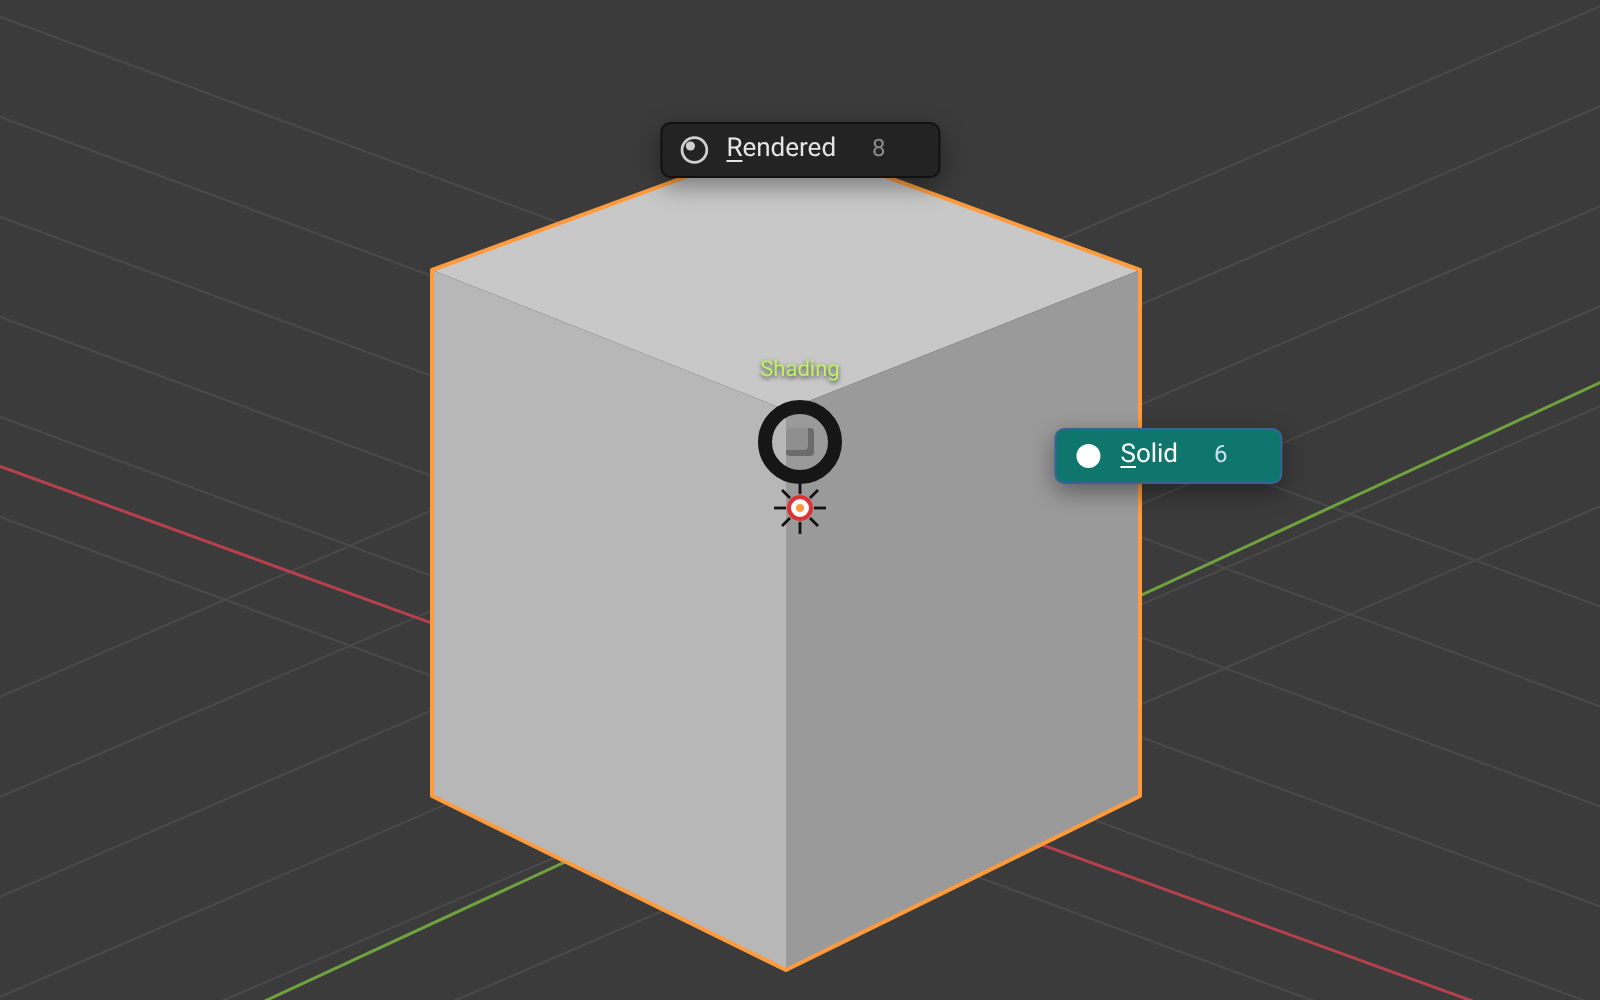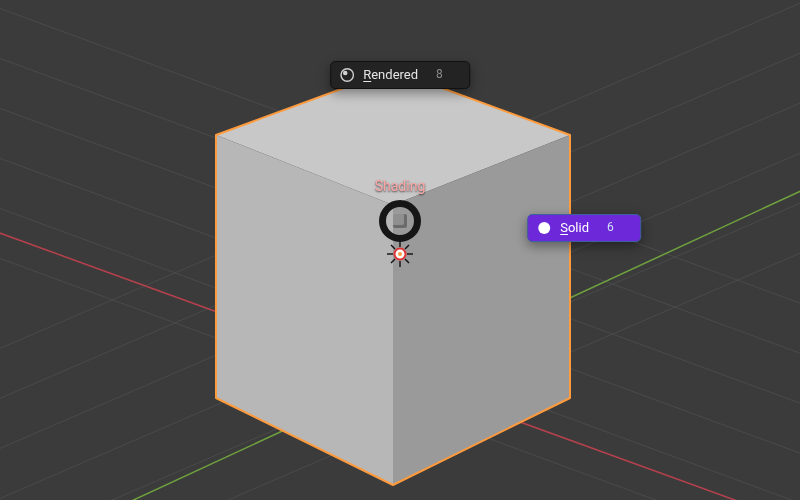--- a/index.html
+++ b/index.html
@@ -1,24 +1,24 @@
 <!DOCTYPE html>
 <html><head>
 <meta charset="utf-8">
 <style>
 html,body{margin:0;padding:0;width:800px;height:500px;overflow:hidden;font-family:-apple-system,BlinkMacSystemFont,"Segoe UI",Roboto,sans-serif;font-size:13px;color:#e0e0e0;background:#3b3b3b}
 .viewport{position:relative;width:800px;height:500px;background:#3b3b3b}
 svg.scene{position:absolute;inset:0;width:800px;height:500px}
 .pie{position:absolute;inset:0;pointer-events:none}
-.pie-title{position:absolute;left:50%;top:178px;transform:translateX(-50%);color:#fca5a5;font-size:14px;text-shadow:0 1px 2px rgba(0,0,0,.7);pointer-events:none}
+.pie-title{position:absolute;left:50%;top:178px;transform:translateX(-50%);color:#bef264;font-size:11px;text-shadow:0 1px 2px rgba(0,0,0,.7);pointer-events:none}
 .pie-center{position:absolute;left:50%;top:200px;transform:translateX(-50%);pointer-events:auto}
 .donut{width:42px;height:42px;border-radius:50%;border:7px solid #161616;display:flex;align-items:center;justify-content:center;box-sizing:border-box;background:transparent}
 .donut .cube-mini{width:14px;height:14px;background:#8f8f8f;border-radius:2px;box-shadow:inset -3px -3px 0 rgba(0,0,0,.25)}
 .item{position:absolute;transform:translate(-50%,-50%);background:#232323;border:1px solid #111;border-radius:5px;padding:5px 26px 5px 8px;display:flex;align-items:flex-start;gap:8px;box-shadow:0 4px 12px rgba(0,0,0,.4);pointer-events:auto;white-space:nowrap}
-.item.sel{background:#6d28d9;border-color:#3a6199}
+.item.sel{background:#0f766e;border-color:#3a6199}
 .item .icon{width:16px;height:16px;display:flex;align-items:center;justify-content:center;flex:0 0 16px}
 .item .lbl{color:#e5e5e5}
 .item.sel .lbl{color:#fff}
 .item .lbl .u{text-decoration:underline;text-underline-offset:2px}
 .item .key{color:#8a8a8a;margin-left:10px;font-size:12px}
 .item.sel .key{color:#cfe0f5}
 .cursor3d{position:absolute;left:50%;top:254px;transform:translate(-50%,-50%);pointer-events:none}
 </style>
 </head>
 <body>

